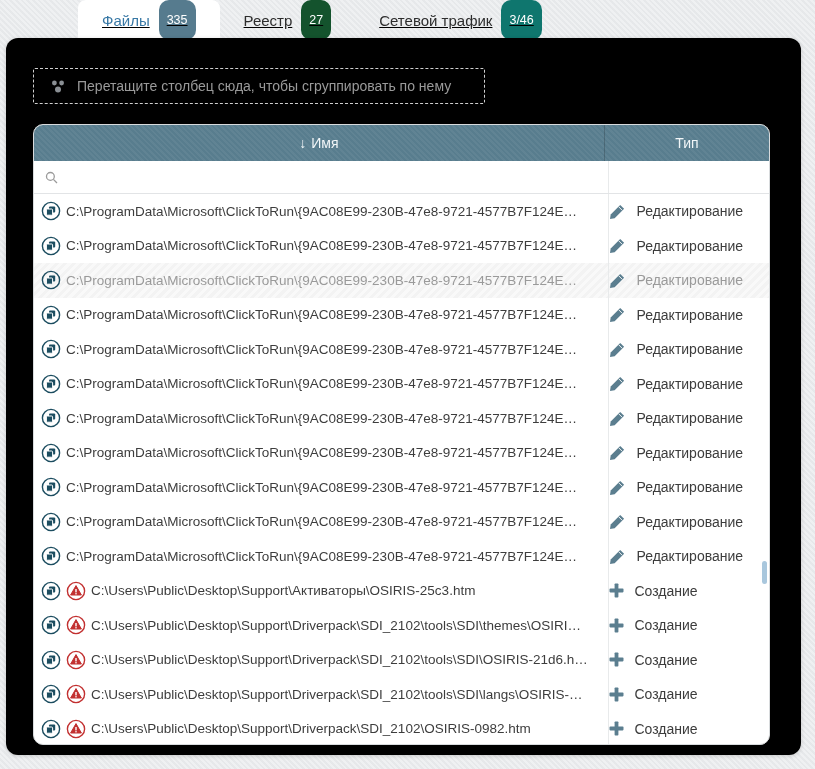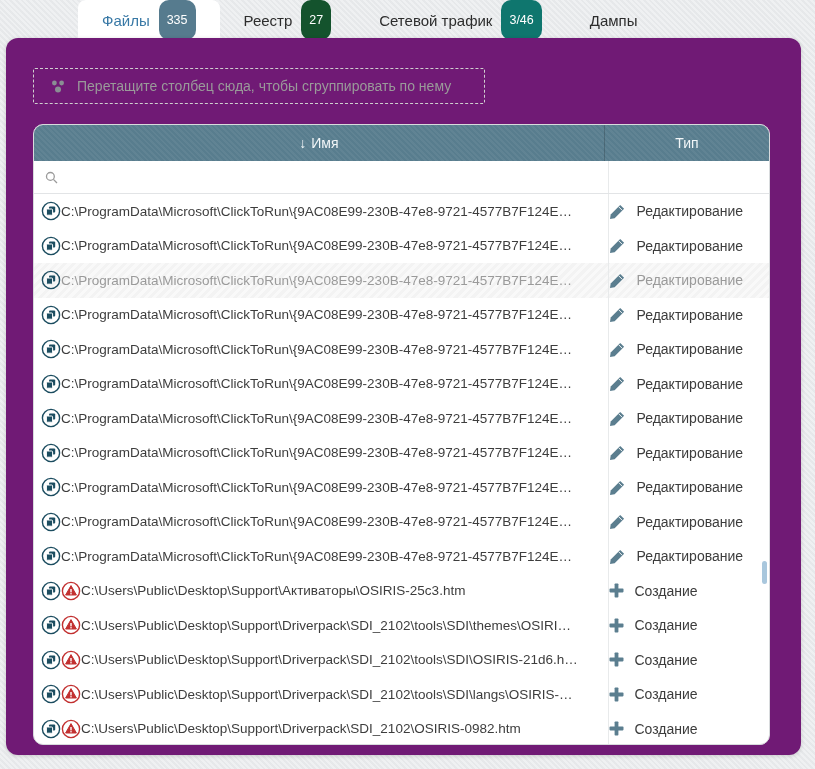--- a/index.html
+++ b/index.html
@@ -11,20 +11,21 @@
     overflow:hidden;
     position:relative;
   }
 
   
   .tabbar {
     height:40px;
     display:flex;
     align-items:stretch;
     padding-left:78px;
+    text-decoration:underline;
   }
   .tab {
     display:flex;
     align-items:center;
     gap:9px;
     padding:0 24px;
     font-size:15px;
     color:#2d2d2d;
     cursor:pointer;
     white-space:nowrap;
@@ -42,21 +43,21 @@
     border-radius:10px;
     min-width:14px;
     text-align:center;
   }
 
   
   .card {
     position:absolute;
     left:6px; right:14px; top:38px;
     height:717px;
-    background:#701a75;
+    background:#000000;
     border-radius:12px;
     box-shadow:0 1px 4px rgba(0,0,0,.16);
   }
 
   
   .group-drop {
     position:absolute;
     left:27px; top:30px;
     width:452px; height:36px;
     border:1px dashed #cfcfcf;
@@ -115,20 +116,21 @@
   .trow {
     display:flex;
     height:34.5px;
     align-items:stretch;
     cursor:default;
   }
   .cell { display:flex; align-items:center; }
   .name-cell {
     width:576px;
     padding-left:7px;
+    gap:5px;
     overflow:hidden;
     white-space:nowrap;
   }
   .type-cell {
     width:161px;
     border-left:1px solid #e8eaeb;
     gap:10px;
     padding-left:0;
   }
   .path { font-size:13.5px; color:#3d3d3d; overflow:hidden; }
@@ -162,24 +164,20 @@
   <div class="tab">
     <span class="tab-label">Реестр</span>
     <span class="tab-badge" style="background: #14532d;">27</span>
   </div>
 
   <div class="tab">
     <span class="tab-label">Сетевой трафик</span>
     <span class="tab-badge" style="background: #0f766e;">3/46</span>
   </div>
 
-  <div class="tab">
-    <span class="tab-label">Дампы</span>
-
-  </div>
 </div>
 
 <div class="card">
 
   <div class="group-drop">
     <span class="icon">
       <svg width="16" height="15" viewBox="0 0 16 15">
         <circle cx="4.4" cy="4" r="2.4" fill="#8a8f94"></circle>
         <circle cx="11.6" cy="4" r="2.4" fill="#8a8f94"></circle>
         <circle cx="8" cy="10.4" r="3" fill="#8a8f94"></circle>

